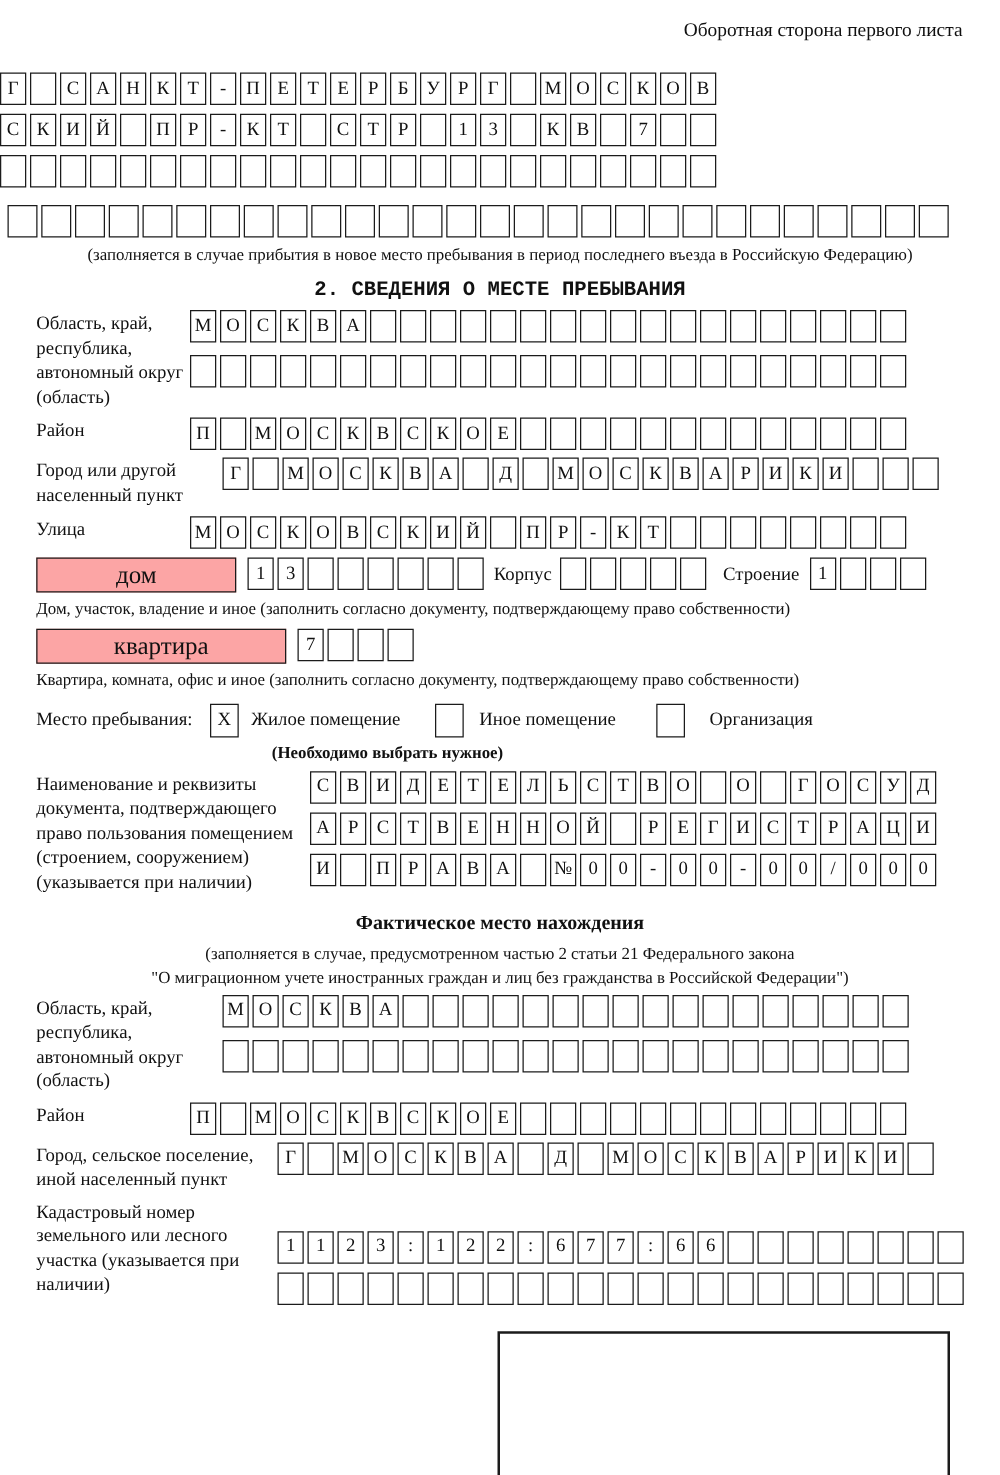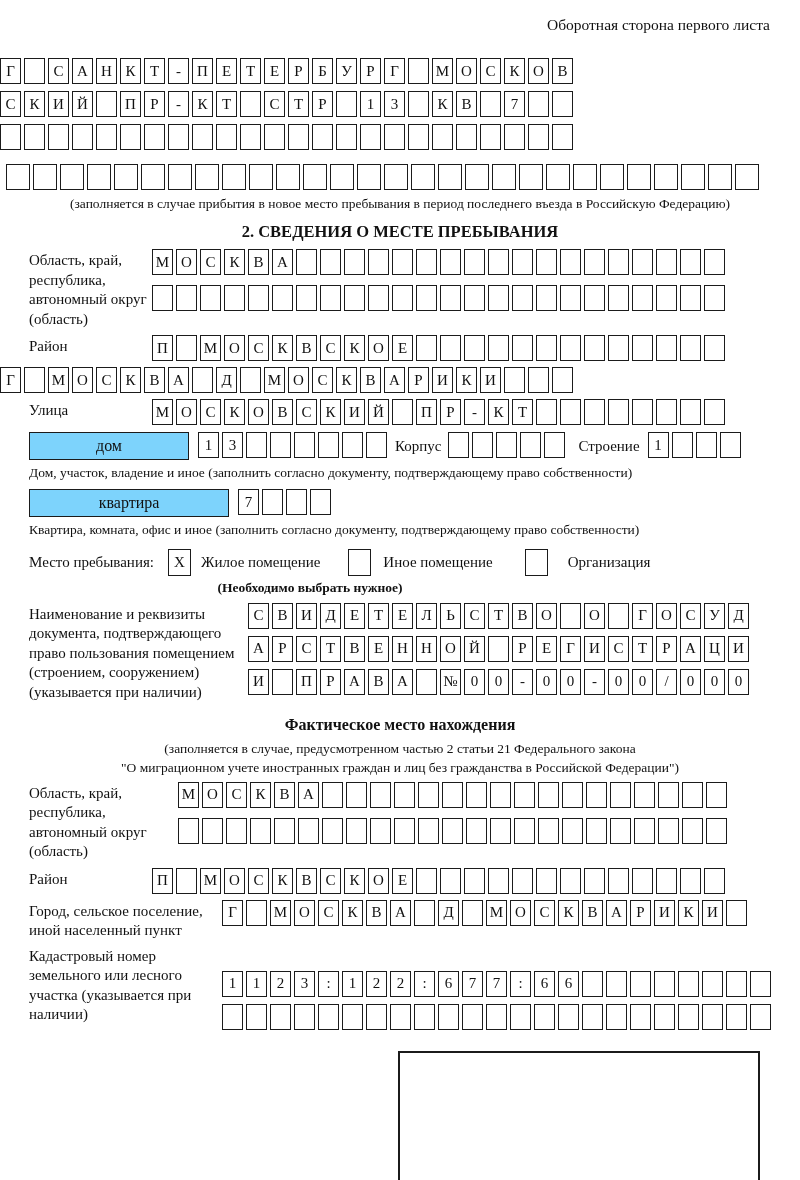--- a/index.html
+++ b/index.html
@@ -20,21 +20,21 @@
     font-size:15px;flex:none;background:#fff;
   }
   .cells.wide .cell{width:24px;}
   .note{font-size:13.5px;line-height:1.35;}
   .note.center{text-align:center;}
   .note.left{padding-left:29px;}
   .sec-title{font-weight:bold;font-size:16.5px;text-align:center;}
   .inline-label{font-size:15px;line-height:28px;flex:none;}
   .label-box{
     box-sizing:border-box;border:1.8px solid #1b1b1b;height:28px;
-    display:flex;align-items:center;justify-content:center;font-size:16px;flex:none;background:#7dd3fc;
+    display:flex;align-items:center;justify-content:center;font-size:20px;flex:none;background:#fca5a5;
   }
   .checkbox{
     box-sizing:border-box;width:23px;height:27px;border:1.8px solid #1b1b1b;
     display:flex;align-items:center;justify-content:center;font-size:15px;flex:none;margin-top:1px;background:#fff;
   }
   .stamp-wrap{width:370px;margin-left:398px;}
   .stamp-box{box-sizing:border-box;width:362px;height:176px;border:2px solid #1b1b1b;background:#fff;}
 </style>
 </head>
 <body>
@@ -148,21 +148,21 @@
     <div class="cell"></div>
     <div class="cell"></div>
     <div class="cell"></div>
     <div class="cell"></div>
     <div class="cell"></div>
     <div class="cell"></div>
     <div class="cell"></div>
   </div>
 <div class="note center" style="margin-top:5px;">(заполняется в случае прибытия в новое место пребывания в период последнего въезда в Российскую Федерацию)</div>
 
-<div class="sec-title" style="margin-top:9px;">2. СВЕДЕНИЯ О МЕСТЕ ПРЕБЫВАНИЯ</div>
+<div class="sec-title" style="margin-top:9px;font-family:Liberation Mono, monospace;">2. СВЕДЕНИЯ О МЕСТЕ ПРЕБЫВАНИЯ</div>
 
 <div class="frow" style="margin-top:7px;">
   <div class="flabel" style="width:152px;">Область, край, республика, автономный округ (область)</div>
   <div class="cells-stack">
     <div class="cells" style="margin-bottom:10px;">
         <div class="cell">М</div>
         <div class="cell">О</div>
         <div class="cell">С</div>
         <div class="cell">К</div>
         <div class="cell">В</div>
@@ -239,20 +239,21 @@
       <div class="cell"></div>
       <div class="cell"></div>
       <div class="cell"></div>
       <div class="cell"></div>
       <div class="cell"></div>
       <div class="cell"></div>
     </div>
 </div>
 
 <div class="frow" style="margin-top:6px;">
+  <div class="flabel" style="width:178px;">Город или другой населенный пункт</div>
   <div class="cells">
       <div class="cell">Г</div>
       <div class="cell"></div>
       <div class="cell">М</div>
       <div class="cell">О</div>
       <div class="cell">С</div>
       <div class="cell">К</div>
       <div class="cell">В</div>
       <div class="cell">А</div>
       <div class="cell"></div>

